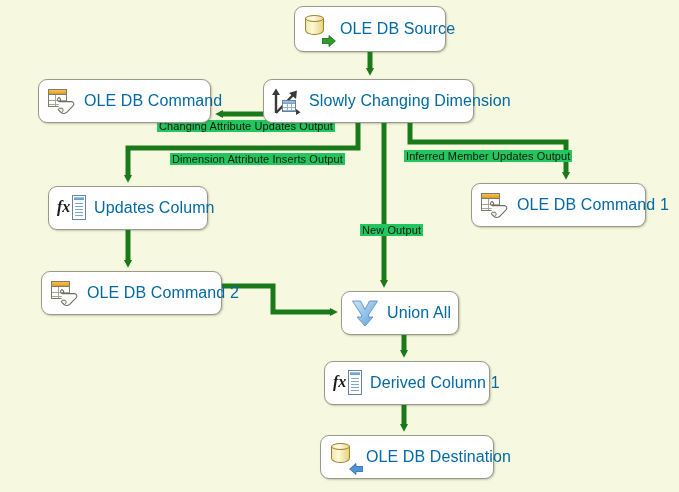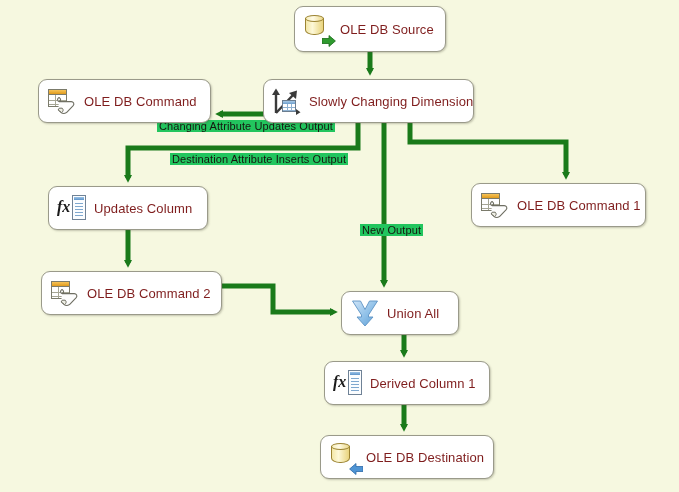--- a/index.html
+++ b/index.html
@@ -39,22 +39,22 @@
     padding: 0 10px 0 8px;
   }
   .node .icon {
     width: 30px;
     height: 30px;
     flex: 0 0 30px;
     position: relative;
     margin-right: 7px;
   }
   .node .label {
-    font-size: 13px;
-    color: #7f1d1d;
+    font-size: 16px;
+    color: #0369a1;
     white-space: nowrap;
     letter-spacing: 0.1px;
   }
   .edge-label {
     position: absolute;
     font-size: 11px;
     color: #16160f;
     white-space: nowrap;
     background: #22c55e;
     padding: 0 2px;
@@ -199,21 +199,22 @@
 
       <path d="M222,286 L273,286 L273,312 L333,312" marker-end="url(#ah)"></path>
 
       <path d="M404,335 L404,353" marker-end="url(#ah)"></path>
 
       <path d="M404,405 L404,427" marker-end="url(#ah)"></path>
     </g>
   </svg>
 
   <div class="edge-label" style="left:157px; top:120px;">Changing Attribute Updates Output</div>
-  <div class="edge-label" style="left:170px; top:153px;">Destination Attribute Inserts Output</div>
+  <div class="edge-label" style="left:170px; top:153px;">Dimension Attribute Inserts Output</div>
+  <div class="edge-label" style="left:404px; top:150px;">Inferred Member Updates Output</div>
   <div class="edge-label" style="left:360px; top:224px;">New Output</div>
 
   <div class="node" style="left:294px; top:6px; width:152px; height:46px;">
     <span class="icon">
       <span class="ic-cyl">
           <span class="body"></span>
           <span class="top"></span>
         </span>
       <svg class="arrow-g" viewBox="0 0 14 12">
         <path d="M0,3.5 L7,3.5 L7,0.5 L13.4,6 L7,11.5 L7,8.5 L0,8.5 Z" fill="#2f9a2f" stroke="#176a17" stroke-width="0.8" stroke-linejoin="round"></path>

